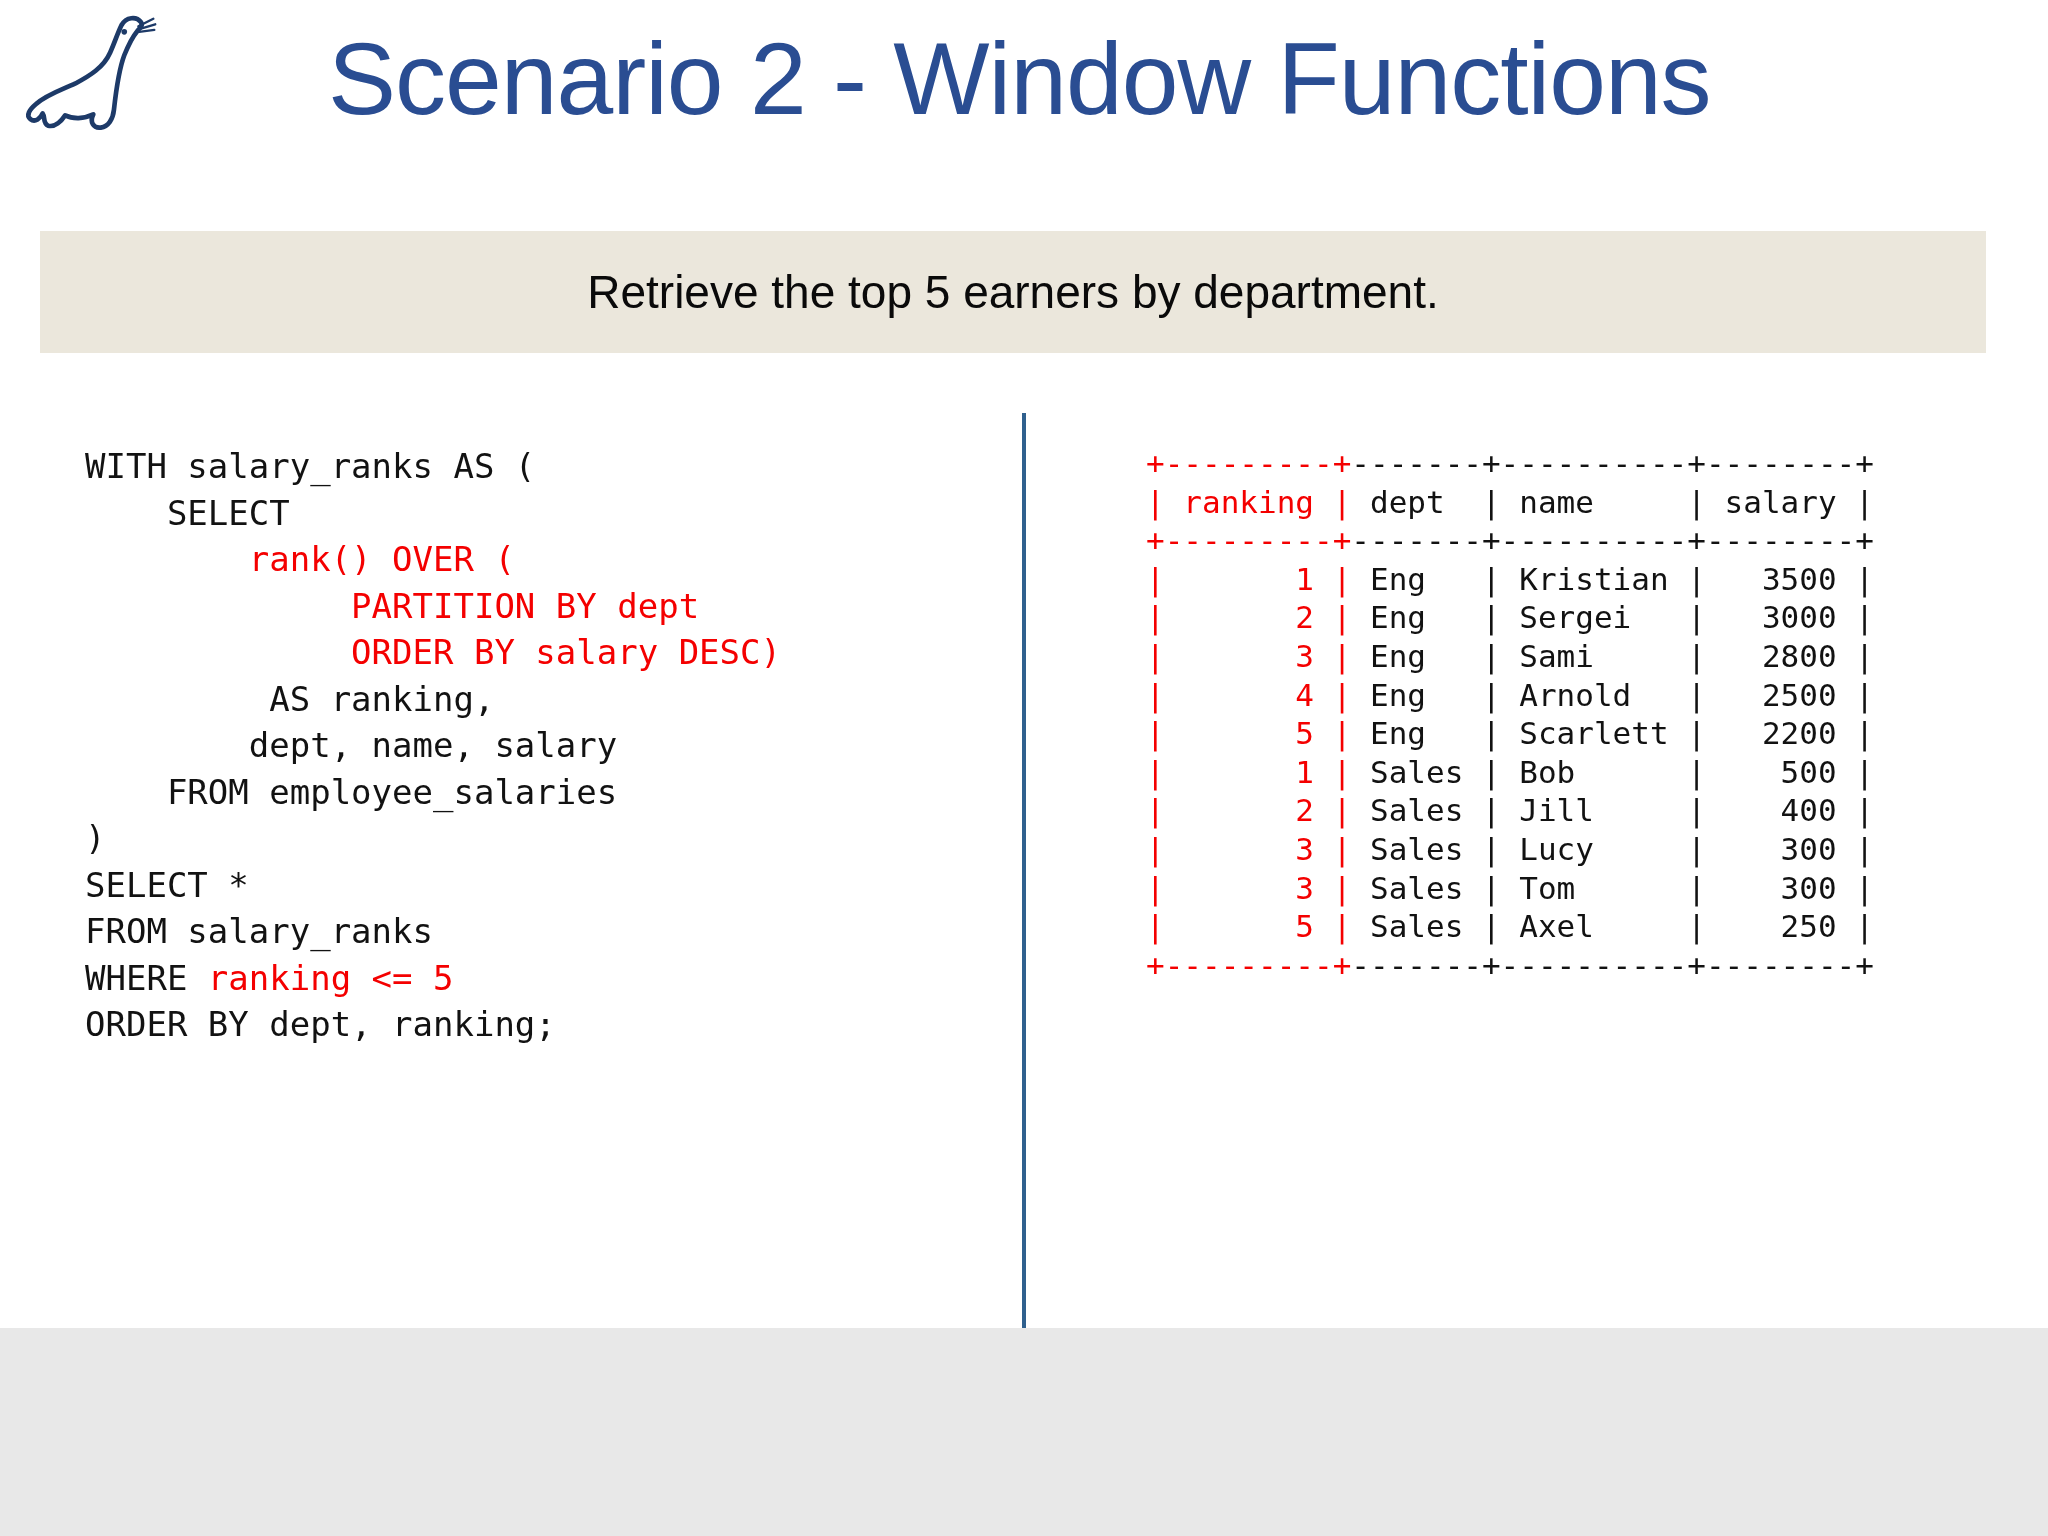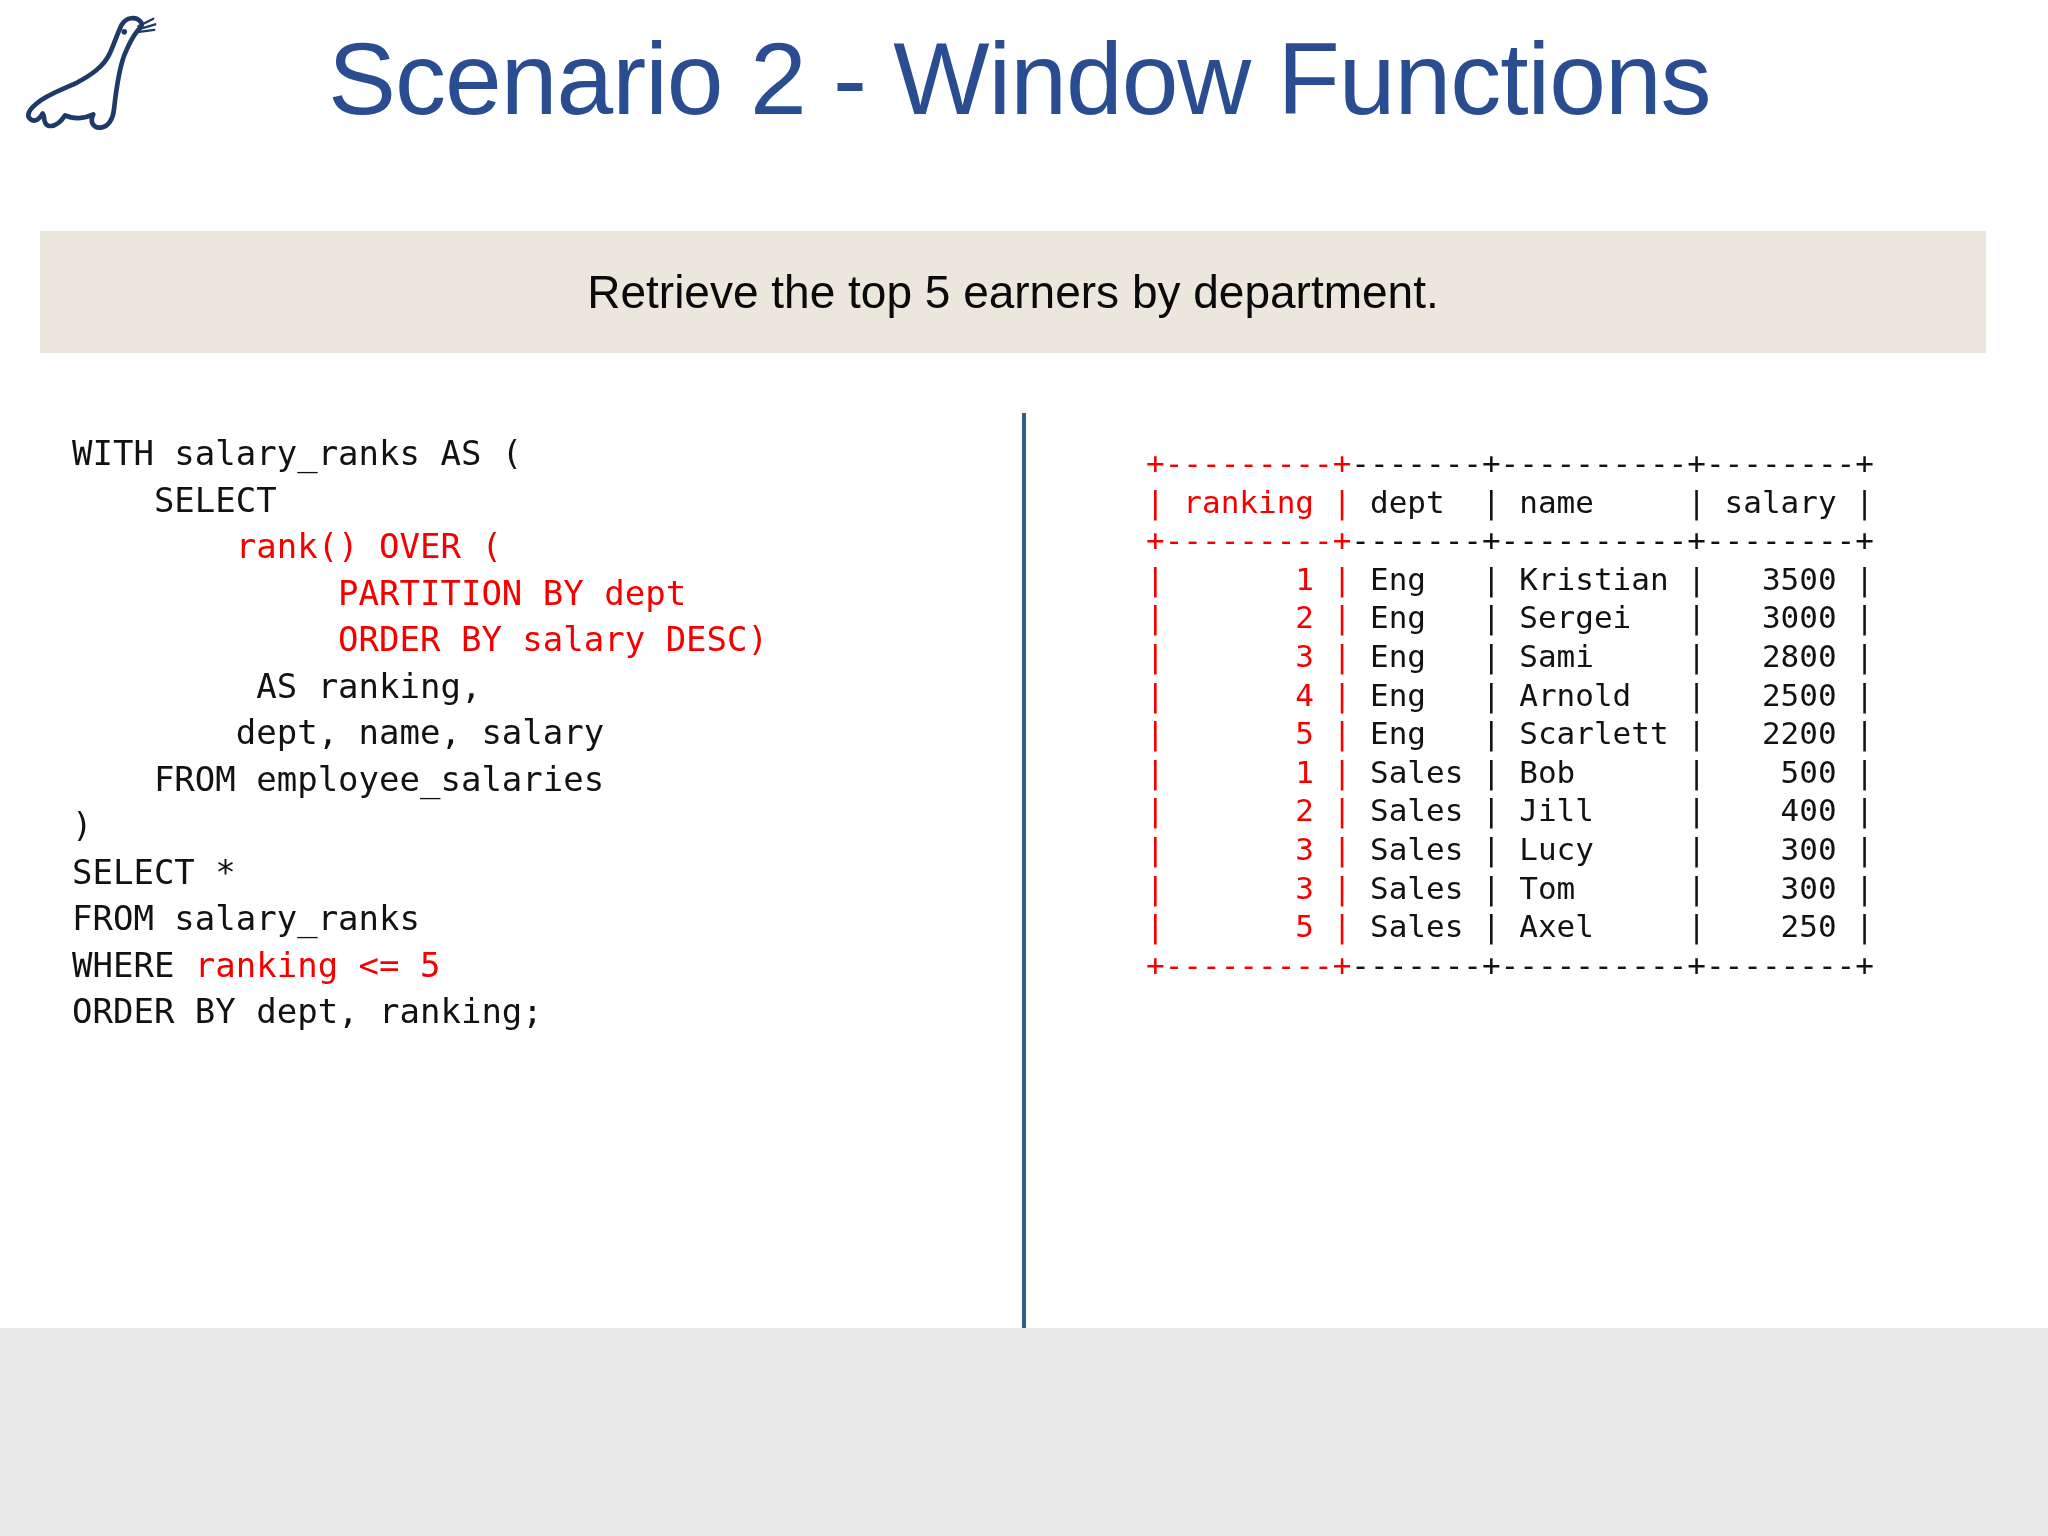--- a/index.html
+++ b/index.html
@@ -15,21 +15,21 @@
   .title{
     position:absolute;left:328px;top:22px;margin:0;font-size:102px;font-weight:400;
     letter-spacing:-1px;color:var(--title);white-space:nowrap;line-height:115px;
   }
   .banner{
     position:absolute;left:40px;top:231px;width:1946px;height:122px;
     background:var(--banner-bg);display:flex;align-items:center;justify-content:center;
   }
   .banner-text{font-size:46px;color:var(--banner-text);}
   .code{
-    position:absolute;left:72px;top:430px;margin:0;
+    position:absolute;left:72px;top:430px;margin:13px;
     font-family:"DejaVu Sans Mono",monospace;font-size:34px;line-height:46.5px;
     white-space:pre;color:var(--code);
   }
   .divider{
     position:absolute;left:1022px;top:413px;width:4px;height:932px;
     background:var(--divider);
   }
   .result{
     position:absolute;left:1146px;top:444px;margin:0;
     font-family:"DejaVu Sans Mono",monospace;font-size:31px;line-height:38.6px;

